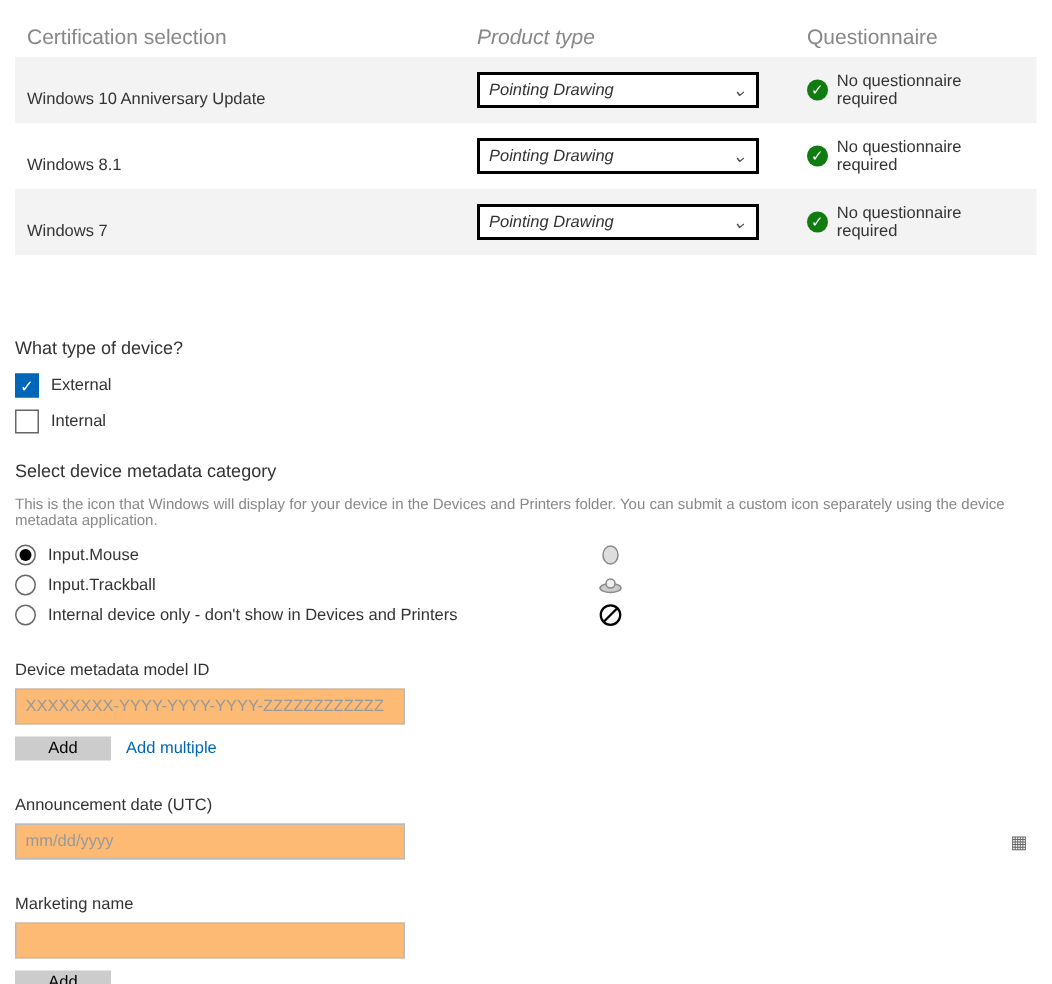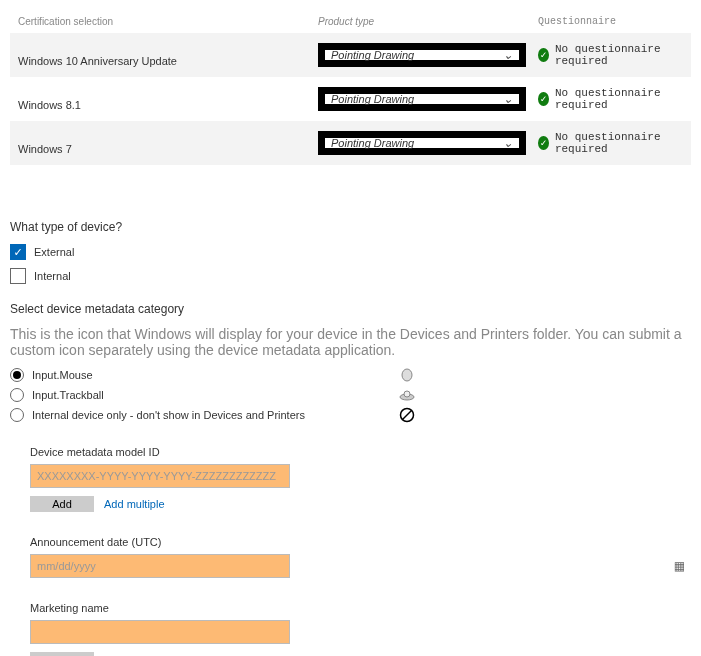--- a/index.html
+++ b/index.html
@@ -6,30 +6,30 @@
   body {
     margin: 0;
     padding: 10px;
     font-family: "Segoe UI", Arial, sans-serif;
     font-size: 11px;
     color: #333;
     background: #fff;
     width: 701px;
   }
   .cert-table { width: 100%; }
-  .cert-header { display: flex; padding: 6px 8px; color: #888; font-size: 10px; }
+  .cert-header { display: flex; padding: 6px 8px; color: #888; font-size: 14px; }
   .cert-row { display: flex; align-items: flex-end; padding: 10px 8px; }
   .cert-row.alt { background: #f3f3f3; }
   .col-cert { flex: 0 0 300px; }
   .col-type { flex: 0 0 220px; font-style: italic; }
-  .col-q { flex: 1; display: flex; align-items: center; gap: 6px; font-family: Liberation Mono, monospace; }
+  .col-q { flex: 1; display: flex; align-items: center; gap: 6px; }
   .dropdown {
-    width: 208px;
+    width: 188px;
     height: 24px;
-    border: 7px solid #000000;
+    border: 2px solid #000000;
     background: #fff;
     display: flex;
     align-items: center;
     justify-content: space-between;
     padding: 0 6px;
     font-size: 11px;
   }
   .chev { font-size: 12px; color: #555; }
   .check-circle {
     width: 14px; height: 14px; border-radius: 50%;
@@ -37,32 +37,32 @@
     color: #fff; font-size: 10px;
   }
   .section { margin-top: 55px; }
   .section-title { font-size: 12px; margin-bottom: 10px; }
   .checkbox-row { display: flex; align-items: center; gap: 8px; margin: 8px 0; }
   .cb {
     width: 16px; height: 16px; border: 1px solid #666; display: flex;
     align-items: center; justify-content: center; background: #fff;
   }
   .cb.checked { background: #0067B8; border-color: #0067B8; color: #fff; font-size: 11px; }
-  .hint { color: #888; font-size: 14px; margin: 4px 0 10px; }
+  .hint { color: #888; font-size: 10px; margin: 4px 0 10px; }
   .radio-row { display: flex; align-items: center; gap: 8px; margin: 6px 0; }
   .radio-col { flex: 0 0 380px; display: flex; align-items: center; gap: 8px; }
   .radio {
     width: 14px; height: 14px; border: 1px solid #666; border-radius: 50%;
     display: flex; align-items: center; justify-content: center; background: #fff;
   }
   .radio.sel::after {
     content: ""; width: 8px; height: 8px; border-radius: 50%; background: #000;
   }
   .device-icon { width: 18px; height: 14px; display: flex; align-items: center; justify-content: center; color: #444; }
-  .field-block { margin-top: 24px; margin-left: 20px; }
+  .field-block { margin-top: 24px; }
   .field-label { font-size: 11px; margin-bottom: 6px; }
   .text-input {
     width: 260px; height: 24px; border: 1px solid #bbb; padding: 0 6px;
     font-size: 11px; color: #333; background: #fdba74;
   }
   .text-input::placeholder { color: #999; }
   .date-input { display: flex; align-items: center; position: relative; }
   .date-input .cal { position: absolute; right: 6px; color: #666; font-size: 12px; }
   .btn-row { display: flex; align-items: center; gap: 10px; margin-top: 8px; }
   .btn-gray {

